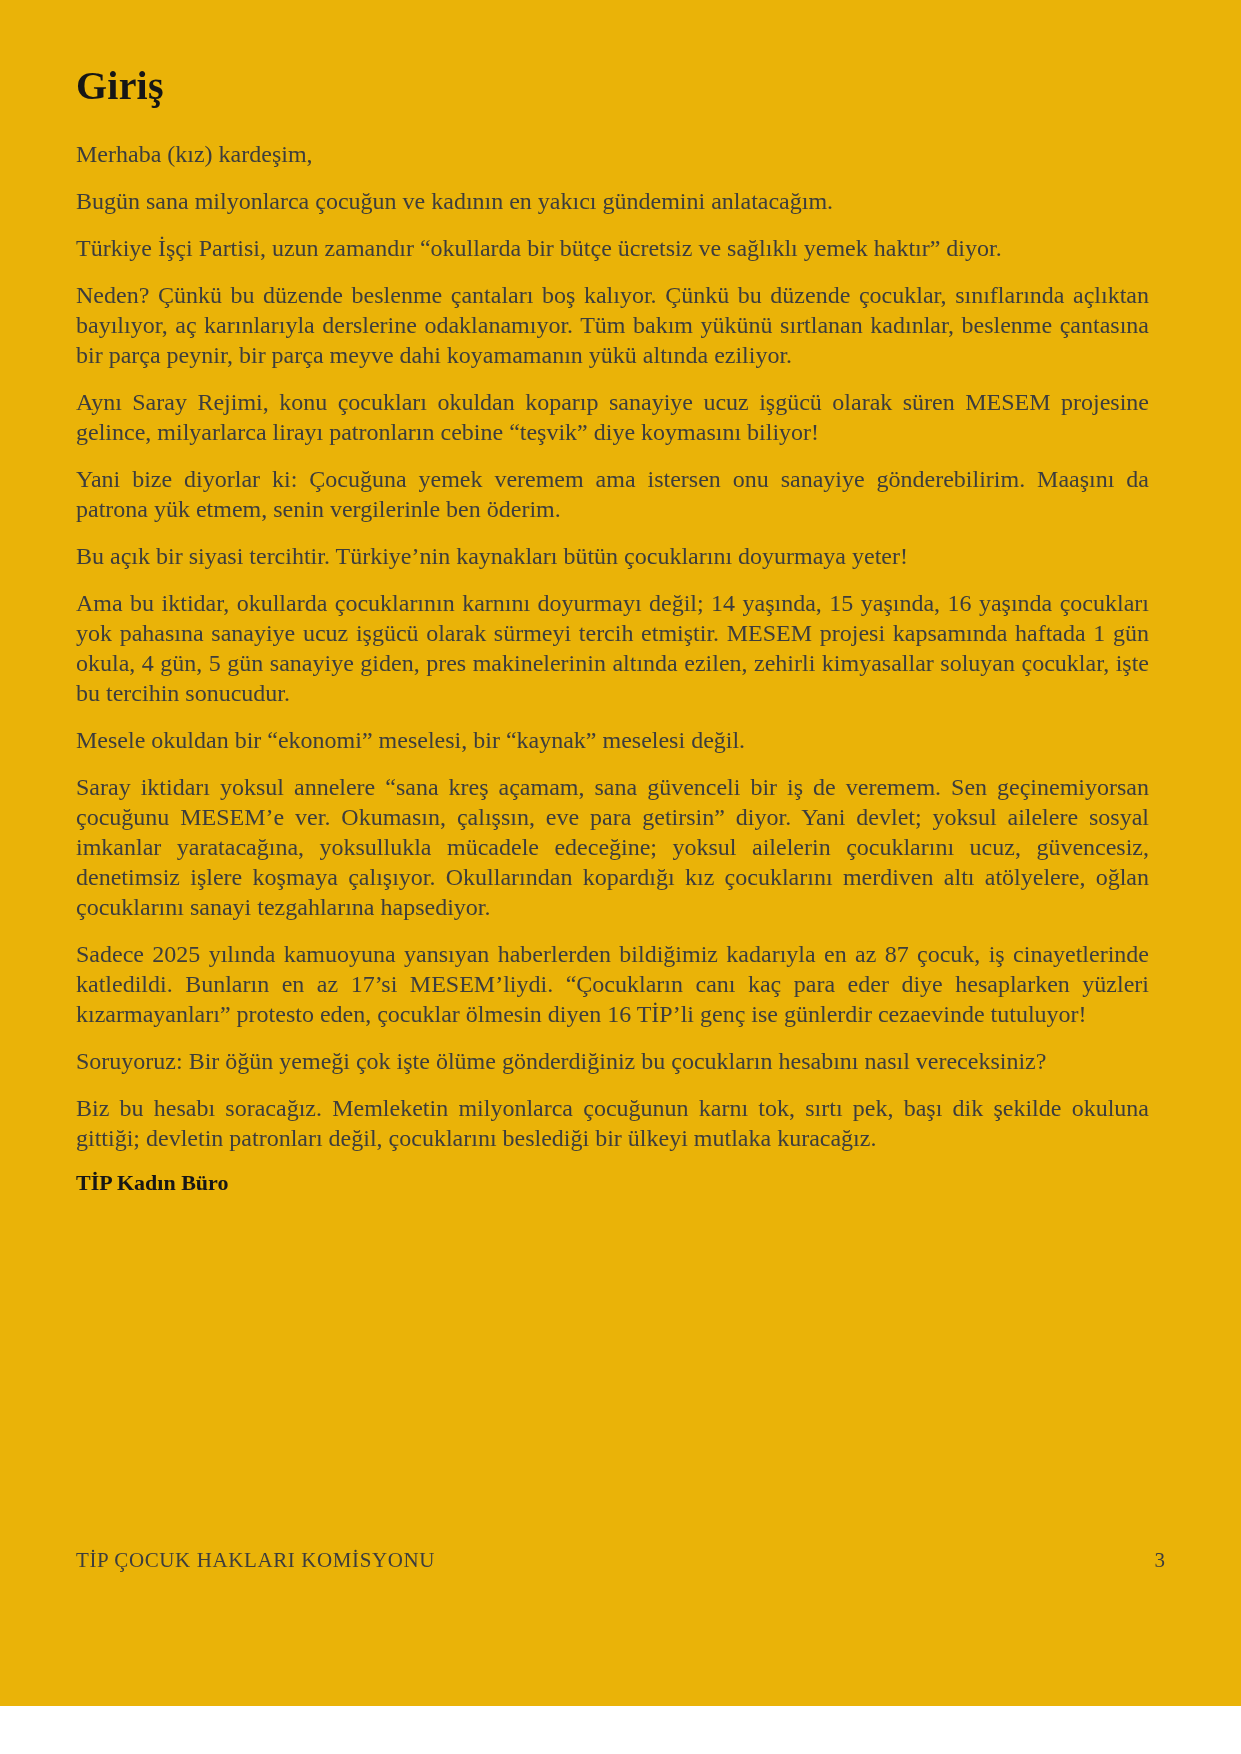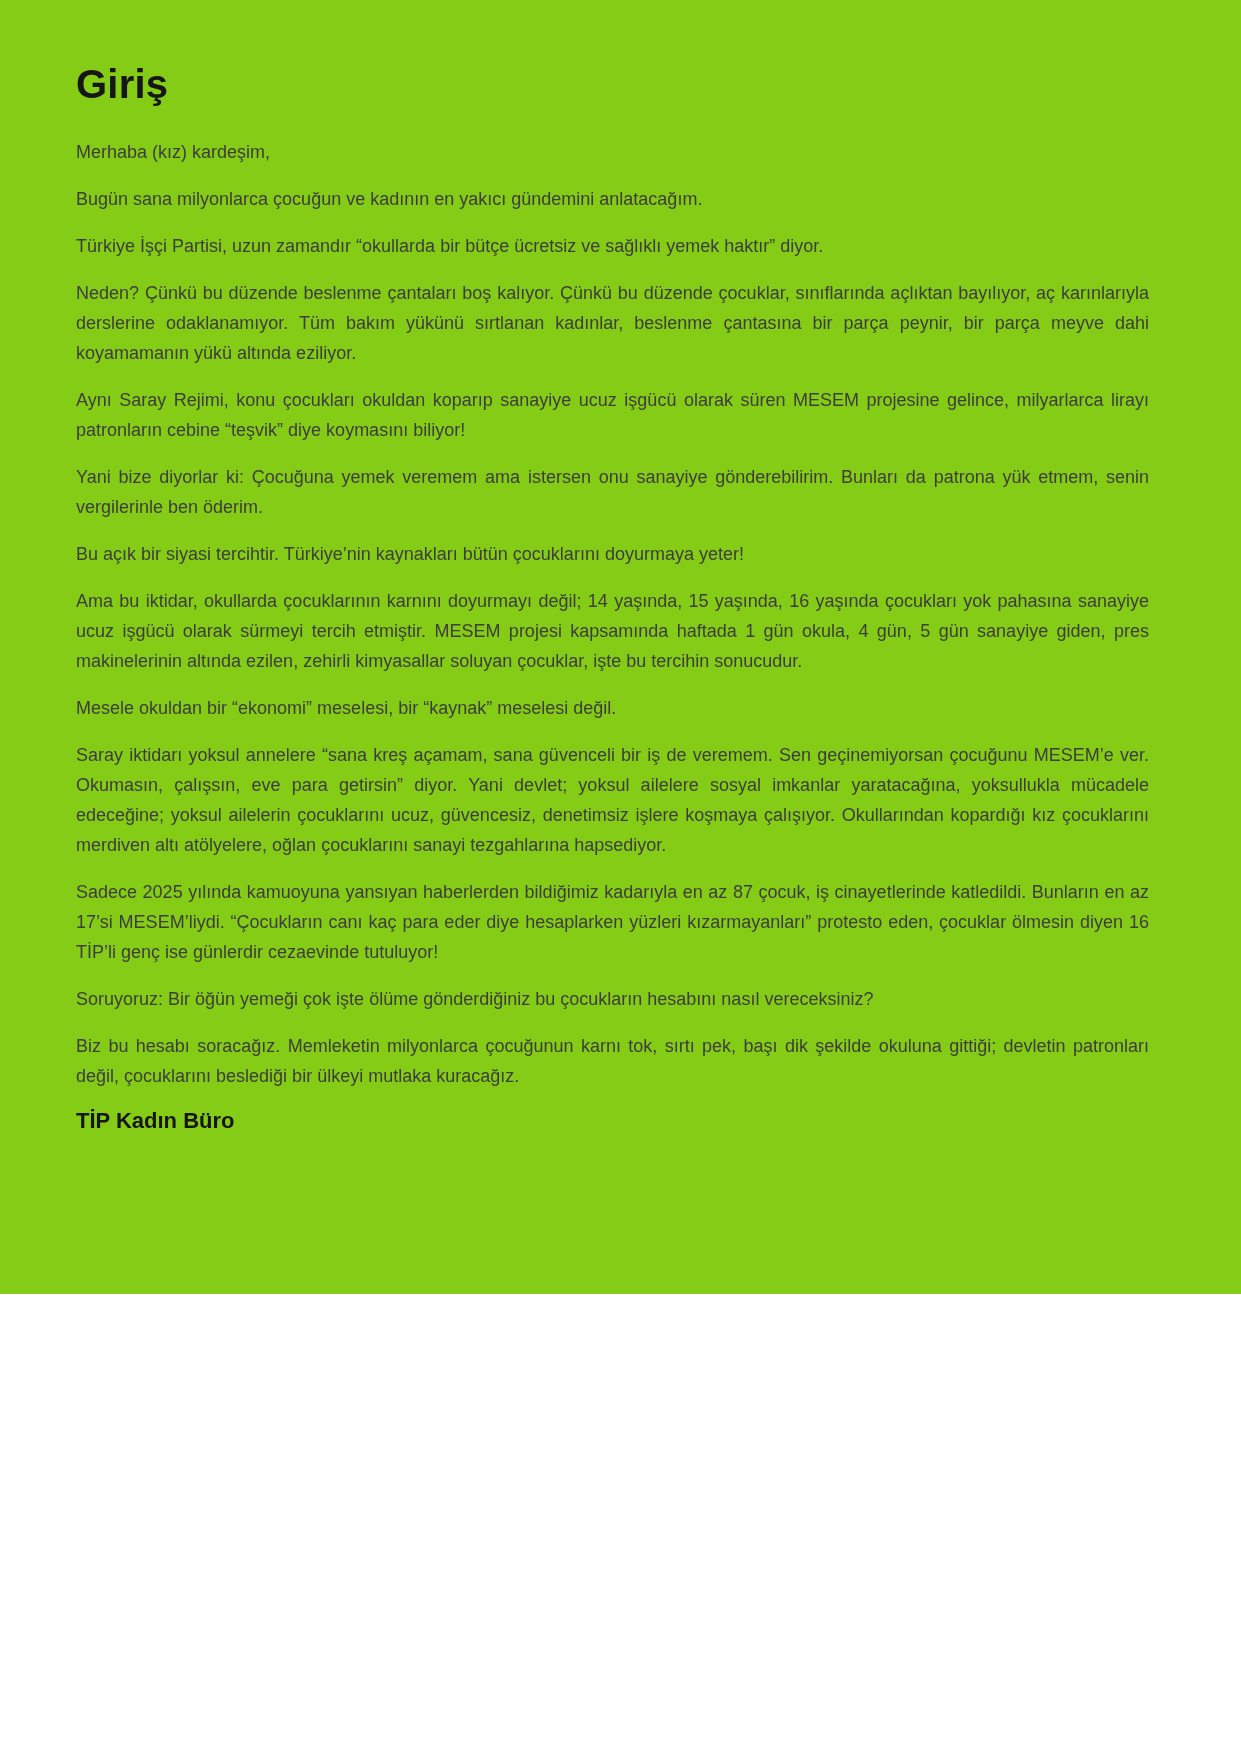--- a/index.html
+++ b/index.html
@@ -3,42 +3,42 @@
 <meta charset="utf-8">
 <style>
   html, body {
     margin: 0;
     padding: 0;
     background: #ffffff;
   }
   .page {
     position: relative;
     width: 1241px;
-    height: 1294px;
-    background: #84cc16;
-    font-family: Liberation Sans, sans-serif;
+    height: 1706px;
+    background: #eab308;
+    font-family: Liberation Serif, serif;
     color: #3d3d3d;
     box-sizing: border-box;
     overflow: hidden;
   }
   .content {
     position: absolute;
     top: 62px;
     left: 76px;
     right: 76px;
   }
   .doc-title {
     font-size: 40px;
     font-weight: 800;
     color: #161616;
     letter-spacing: 0.2px;
     margin: 0 0 30px 0;
   }
   .doc-paragraph {
-    font-size: 18px;
+    font-size: 24px;
     line-height: 30px;
     text-align: justify;
     margin: 0 16px 17px 0;
     color: #3d3d3d;
   }
   .signature {
     font-size: 22px;
     font-weight: 800;
     color: #161616;
     margin: 16px 0 0 0;
@@ -64,21 +64,21 @@
 
 <div class="page">
   <div class="content">
     <h1 class="doc-title">Giriş</h1>
 
     <p class="doc-paragraph">Merhaba (kız) kardeşim,</p>
     <p class="doc-paragraph">Bugün sana milyonlarca çocuğun ve kadının en yakıcı gündemini anlatacağım.</p>
     <p class="doc-paragraph">Türkiye İşçi Partisi, uzun zamandır “okullarda bir bütçe ücretsiz ve sağlıklı yemek haktır” diyor.</p>
     <p class="doc-paragraph">Neden? Çünkü bu düzende beslenme çantaları boş kalıyor. Çünkü bu düzende çocuklar, sınıflarında açlıktan bayılıyor, aç karınlarıyla derslerine odaklanamıyor. Tüm bakım yükünü sırtlanan kadınlar, beslenme çantasına bir parça peynir, bir parça meyve dahi koyamamanın yükü altında eziliyor.</p>
     <p class="doc-paragraph">Aynı Saray Rejimi, konu çocukları okuldan koparıp sanayiye ucuz işgücü olarak süren MESEM projesine gelince, milyarlarca lirayı patronların cebine “teşvik” diye koymasını biliyor!</p>
-    <p class="doc-paragraph">Yani bize diyorlar ki: Çocuğuna yemek veremem ama istersen onu sanayiye gönderebilirim. Bunları da patrona yük etmem, senin vergilerinle ben öderim.</p>
+    <p class="doc-paragraph">Yani bize diyorlar ki: Çocuğuna yemek veremem ama istersen onu sanayiye gönderebilirim. Maaşını da patrona yük etmem, senin vergilerinle ben öderim.</p>
     <p class="doc-paragraph">Bu açık bir siyasi tercihtir. Türkiye’nin kaynakları bütün çocuklarını doyurmaya yeter!</p>
     <p class="doc-paragraph">Ama bu iktidar, okullarda çocuklarının karnını doyurmayı değil; 14 yaşında, 15 yaşında, 16 yaşında çocukları yok pahasına sanayiye ucuz işgücü olarak sürmeyi tercih etmiştir. MESEM projesi kapsamında haftada 1 gün okula, 4 gün, 5 gün sanayiye giden, pres makinelerinin altında ezilen, zehirli kimyasallar soluyan çocuklar, işte bu tercihin sonucudur.</p>
     <p class="doc-paragraph">Mesele okuldan bir “ekonomi” meselesi, bir “kaynak” meselesi değil.</p>
     <p class="doc-paragraph">Saray iktidarı yoksul annelere “sana kreş açamam, sana güvenceli bir iş de veremem. Sen geçinemiyorsan çocuğunu MESEM’e ver. Okumasın, çalışsın, eve para getirsin” diyor. Yani devlet; yoksul ailelere sosyal imkanlar yaratacağına, yoksullukla mücadele edeceğine; yoksul ailelerin çocuklarını ucuz, güvencesiz, denetimsiz işlere koşmaya çalışıyor. Okullarından kopardığı kız çocuklarını merdiven altı atölyelere, oğlan çocuklarını sanayi tezgahlarına hapsediyor.</p>
     <p class="doc-paragraph">Sadece 2025 yılında kamuoyuna yansıyan haberlerden bildiğimiz kadarıyla en az 87 çocuk, iş cinayetlerinde katledildi. Bunların en az 17’si MESEM’liydi. “Çocukların canı kaç para eder diye hesaplarken yüzleri kızarmayanları” protesto eden, çocuklar ölmesin diyen 16 TİP’li genç ise günlerdir cezaevinde tutuluyor!</p>
     <p class="doc-paragraph">Soruyoruz: Bir öğün yemeği çok işte ölüme gönderdiğiniz bu çocukların hesabını nasıl vereceksiniz?</p>
     <p class="doc-paragraph">Biz bu hesabı soracağız. Memleketin milyonlarca çocuğunun karnı tok, sırtı pek, başı dik şekilde okuluna gittiği; devletin patronları değil, çocuklarını beslediği bir ülkeyi mutlaka kuracağız.</p>
 
     <p class="signature">TİP Kadın Büro</p>
   </div>

